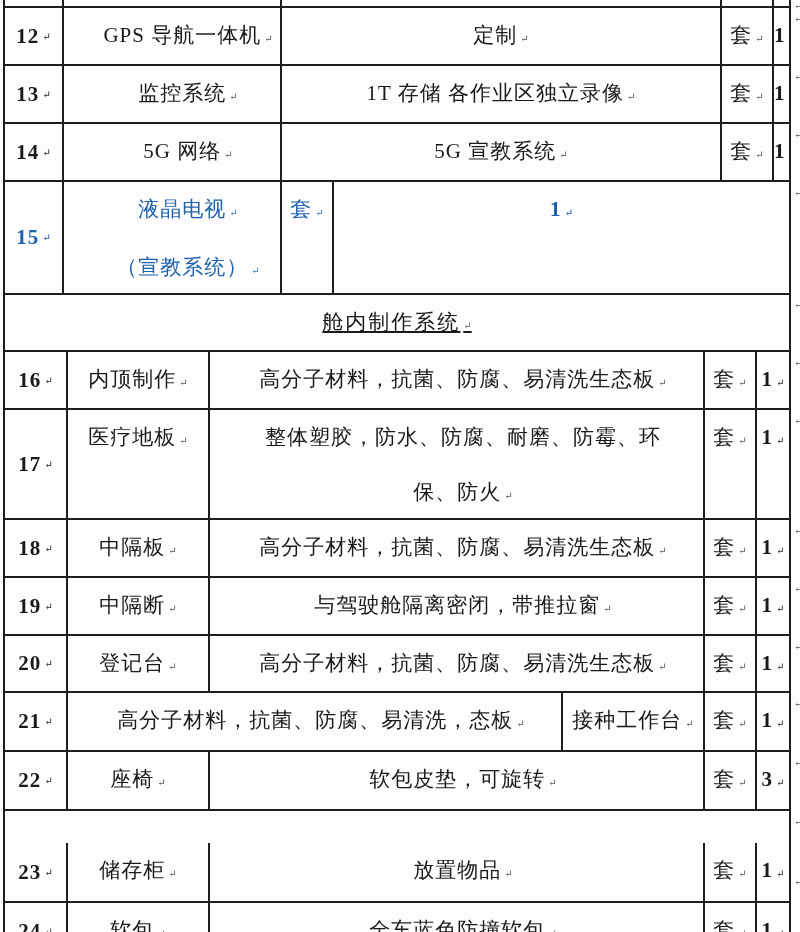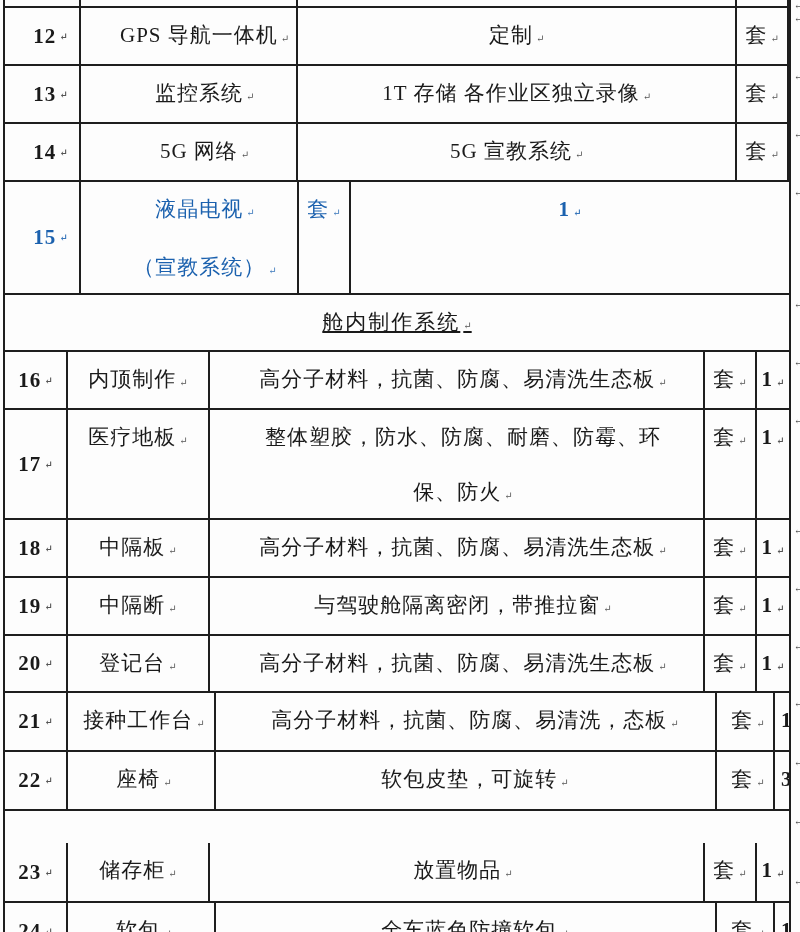--- a/index.html
+++ b/index.html
@@ -23,39 +23,39 @@
     text-align:center;
     font-size:21px;
     line-height:55px;
     letter-spacing:1px;
     overflow:hidden;
     box-sizing:content-box;
   }
   .cell:last-child{border-right:none;}
 
   
-  .ca-no{width:57px;padding-left:17px;}
+  .ca-no{width:57px;}
   .ca-name{width:184px;padding-left:32px;}
   .ca-desc{width:438px;}
   .ca-unit{width:50px;}
   .ca-qty{flex:1;}
   
   .cb-no{width:61px;}
   .cb-name{width:140px;}
   .cb-desc{width:480px;padding-left:13px;}
   .cb-unit{width:50px;}
   .cb-qty{flex:1;}
 
   
   .stub{height:6px;}
   .h56{height:56px;}
   .h111{height:111px;}
   .h55{height:55px;}
   .h108{height:108px;}
-  .h57{height:57px;gap:6px;}
+  .h57{height:57px;}
   .h58{height:58px;margin-top:32px;}
 
   .no{display:flex;align-items:center;justify-content:center;font-weight:700;}
   .qty{font-weight:700;}
   .ln{line-height:55px;}
 
   .hdr-cell{flex:1;border-right:none;font-size:21px;line-height:55px;text-align:center;letter-spacing:2px;text-decoration:underline;}
 
   .blue, .blue .cell{color:#1b61ae;}
 
@@ -194,22 +194,22 @@
       <div class="cell cb-desc"><span>高分子材料，抗菌、防腐、易清洗生态板</span><span class="pmark">↵</span></div>
       <div class="cell cb-unit"><span>套</span><span class="pmark">↵</span></div>
       <div class="cell cb-qty qty"><span>1</span><span class="pmark">↵</span></div>
     </div>
 
     <div class="trow h57">
       <div class="cell cb-no no">
           <span>21</span>
           <span class="pmark">↵</span>
         </div>
+      <div class="cell cb-desc"><span>高分子材料，抗菌、防腐、易清洗，态板</span><span class="pmark">↵</span></div>
       <div class="cell cb-name"><span>接种工作台</span><span class="pmark">↵</span></div>
-      <div class="cell cb-desc"><span>高分子材料，抗菌、防腐、易清洗，态板</span><span class="pmark">↵</span></div>
       <div class="cell cb-unit"><span>套</span><span class="pmark">↵</span></div>
       <div class="cell cb-qty qty"><span>1</span><span class="pmark">↵</span></div>
     </div>
 
     <div class="trow h57">
       <div class="cell cb-no no">
           <span>22</span>
           <span class="pmark">↵</span>
         </div>
       <div class="cell cb-name"><span>座椅</span><span class="pmark">↵</span></div>

